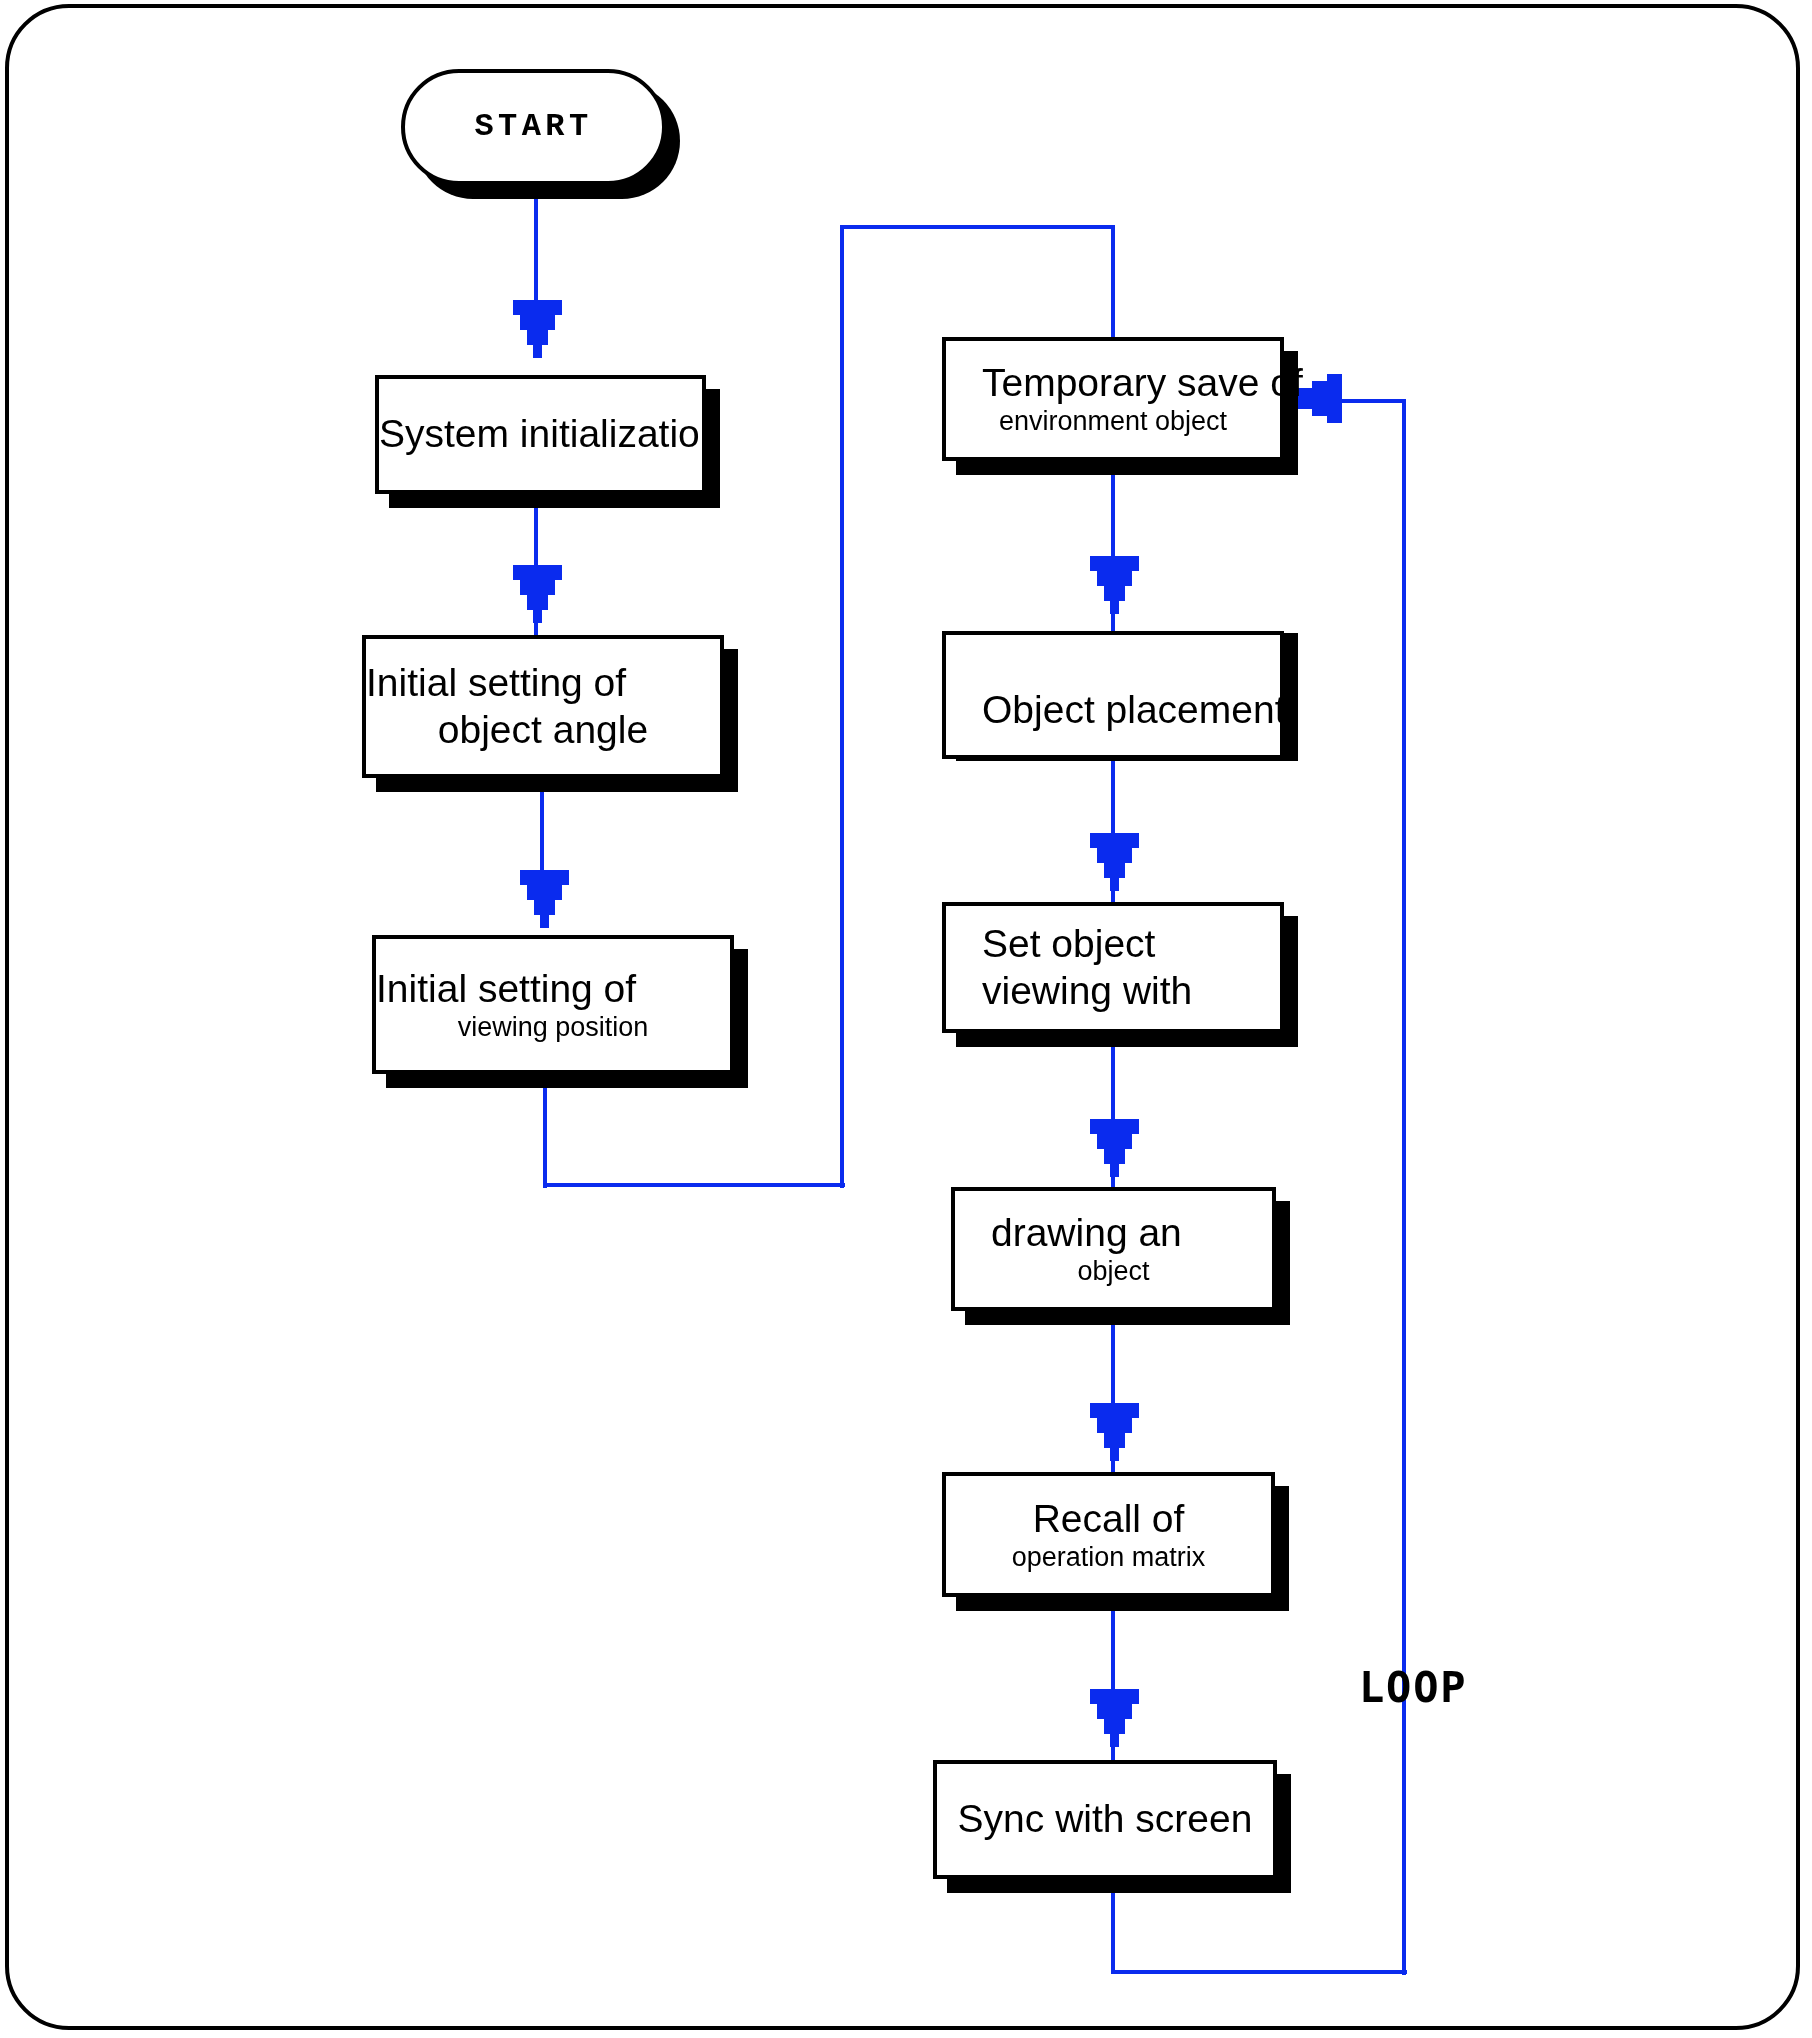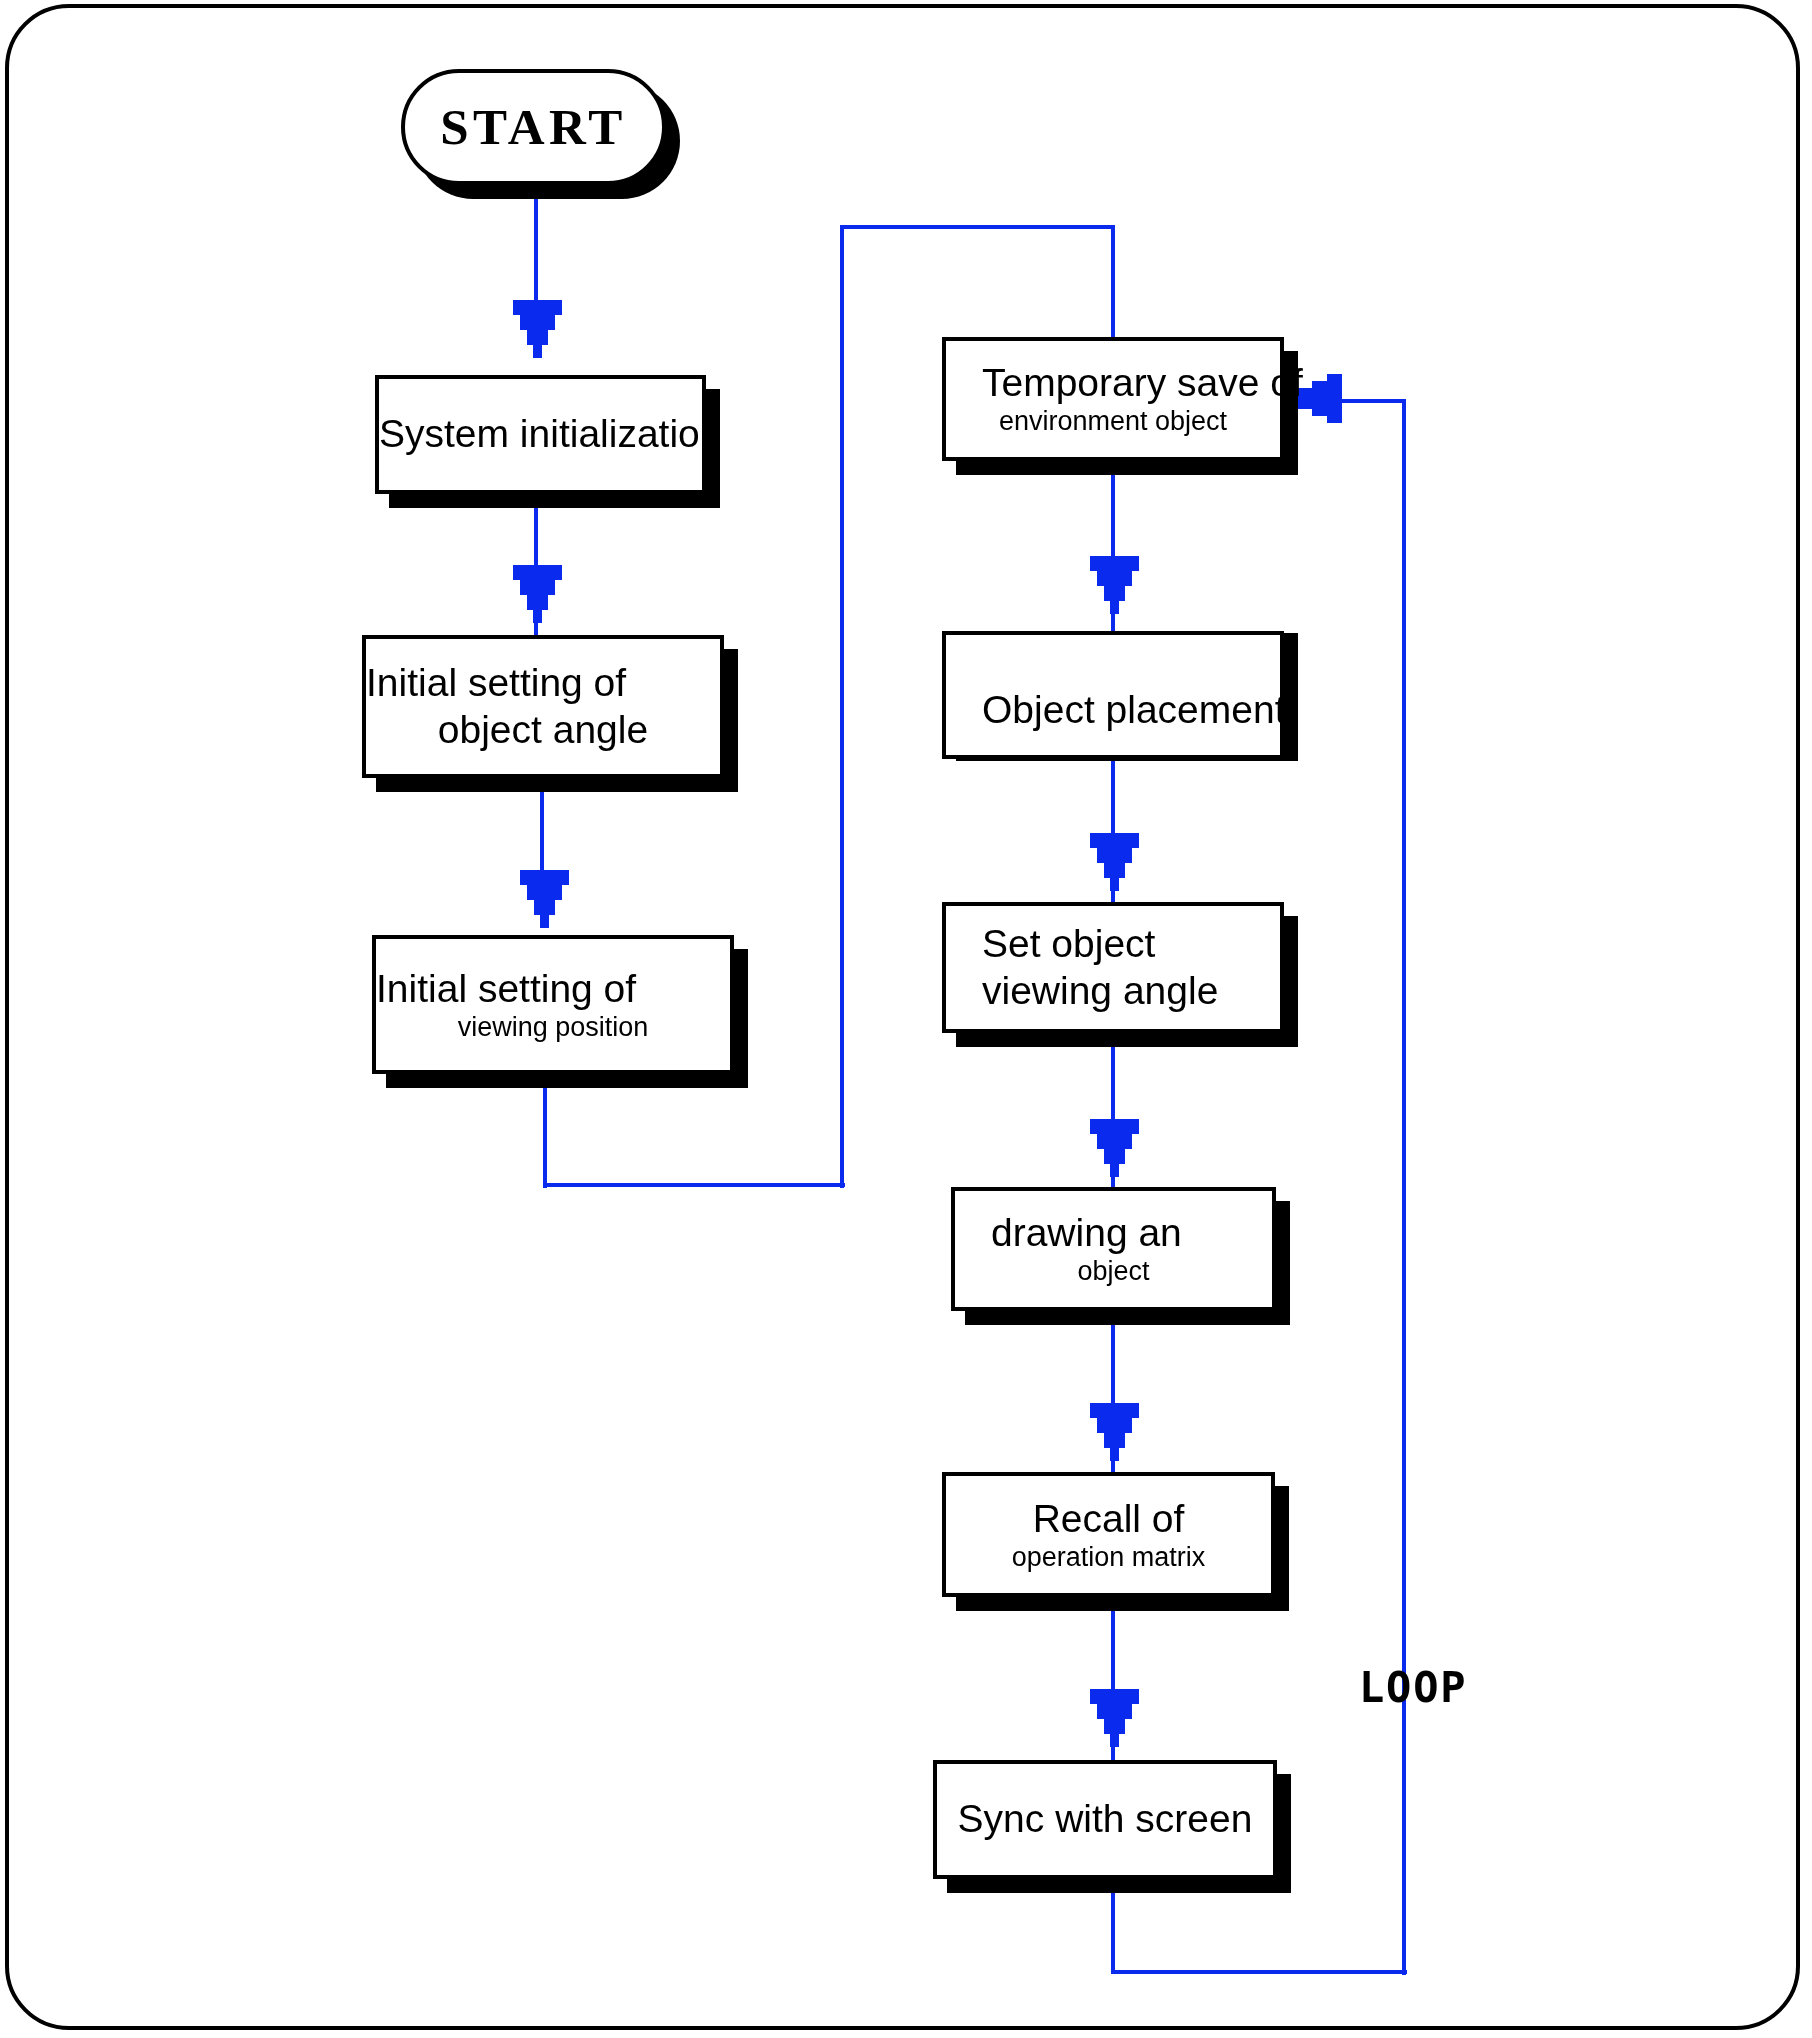--- a/index.html
+++ b/index.html
@@ -28,22 +28,22 @@
     background:#ffffff;border:4.4px solid #000000;box-sizing:border-box;
     display:flex;flex-direction:column;justify-content:center;
   }
 
   
   .term .shadow{border-radius:882px;}
   .term .body{
     border-radius:882px;align-items:center;justify-content:center;
   }
   .term .label{
-    font-family:Liberation Serif, serif;
-    font-size:51px;font-weight:700;letter-spacing:4.4px;color:#000000;
+    font-family:Liberation Mono, monospace;
+    font-size:32px;font-weight:700;letter-spacing:4.4px;color:#000000;
     line-height:1;
   }
 
   
   .ln{color:#000000;line-height:1.18;white-space:nowrap;}
   .big{font-size:39px;}
   .sm{font-size:27px;}
   .c{text-align:center;}
   .l{text-align:left;}
   .pad-l{}
@@ -209,21 +209,21 @@
     <div class="shadow"></div>
     <div class="body topblk topblk-pt">
       <div class="ln big l pad-l2">Object placement</div>
     </div>
   </div>
 
   <div class="node" style="left:942px;top:902px;width:342px;height:131px;">
     <div class="shadow"></div>
     <div class="body">
       <div class="ln big l pad-l2">Set object</div>
-      <div class="ln big l pad-l2">viewing angle</div>
+      <div class="ln big l pad-l2">viewing with</div>
     </div>
   </div>
 
   <div class="node" style="left:951px;top:1187px;width:325px;height:124px;">
     <div class="shadow"></div>
     <div class="body">
       <div class="ln big l pad-l2">drawing an</div>
       <div class="ln sm c">object</div>
     </div>
   </div>

